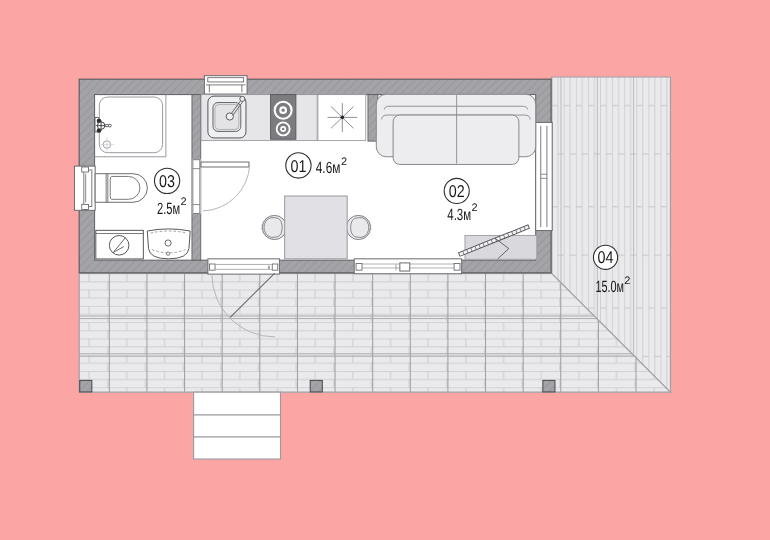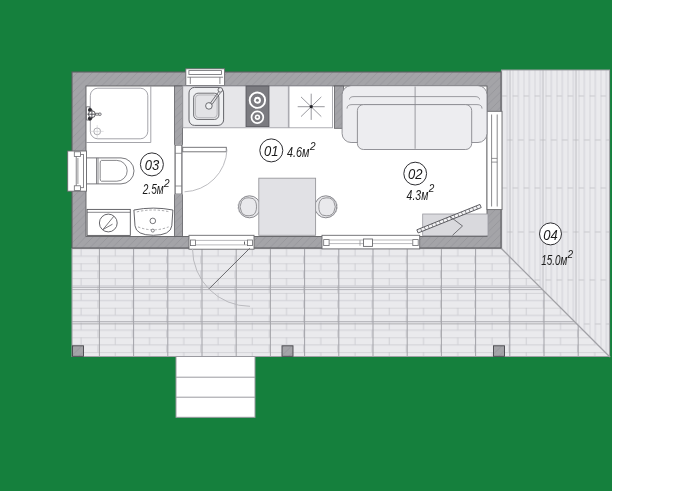--- a/index.html
+++ b/index.html
@@ -1,16 +1,16 @@
 <!DOCTYPE html>
 <html><head>
 <meta charset="utf-8">
 <style>
   html,body{margin:0;padding:0;background:#ffffff;}
-  .page{width:612px;height:491px;position:relative;overflow:hidden;background:#15803d;font-style:italic;}
+  .page{width:700px;height:491px;position:relative;overflow:hidden;background:#fca5a5;}
   svg text{font-family:"Liberation Sans",sans-serif;fill:#1a1a1a;}
 </style>
 </head>
 <body>
 <div class="page">
 <svg width="700" height="491" viewBox="0 0 700 491" xmlns="http://www.w3.org/2000/svg">
 <defs>
   <pattern id="hatch" patternUnits="userSpaceOnUse" width="7.5" height="7.5" patternTransform="translate(0,0)">
     <rect width="7.5" height="7.5" fill="#a4a4a8"></rect>
     <path d="M-1,8.5 L8.5,-1 M-1,16 L16,-1" stroke="#95959a" stroke-width="0.85" fill="none"></path>

